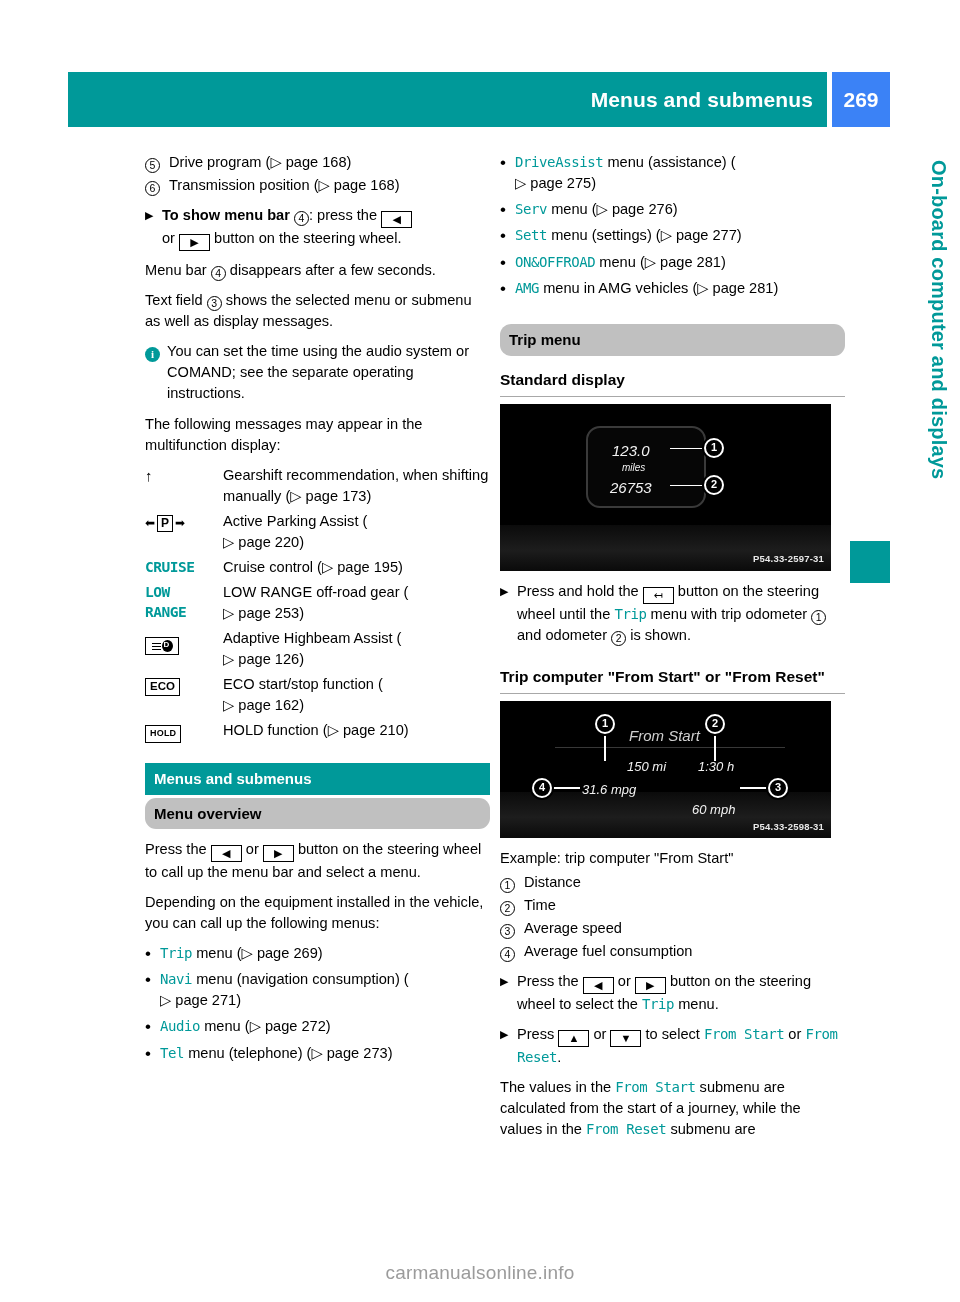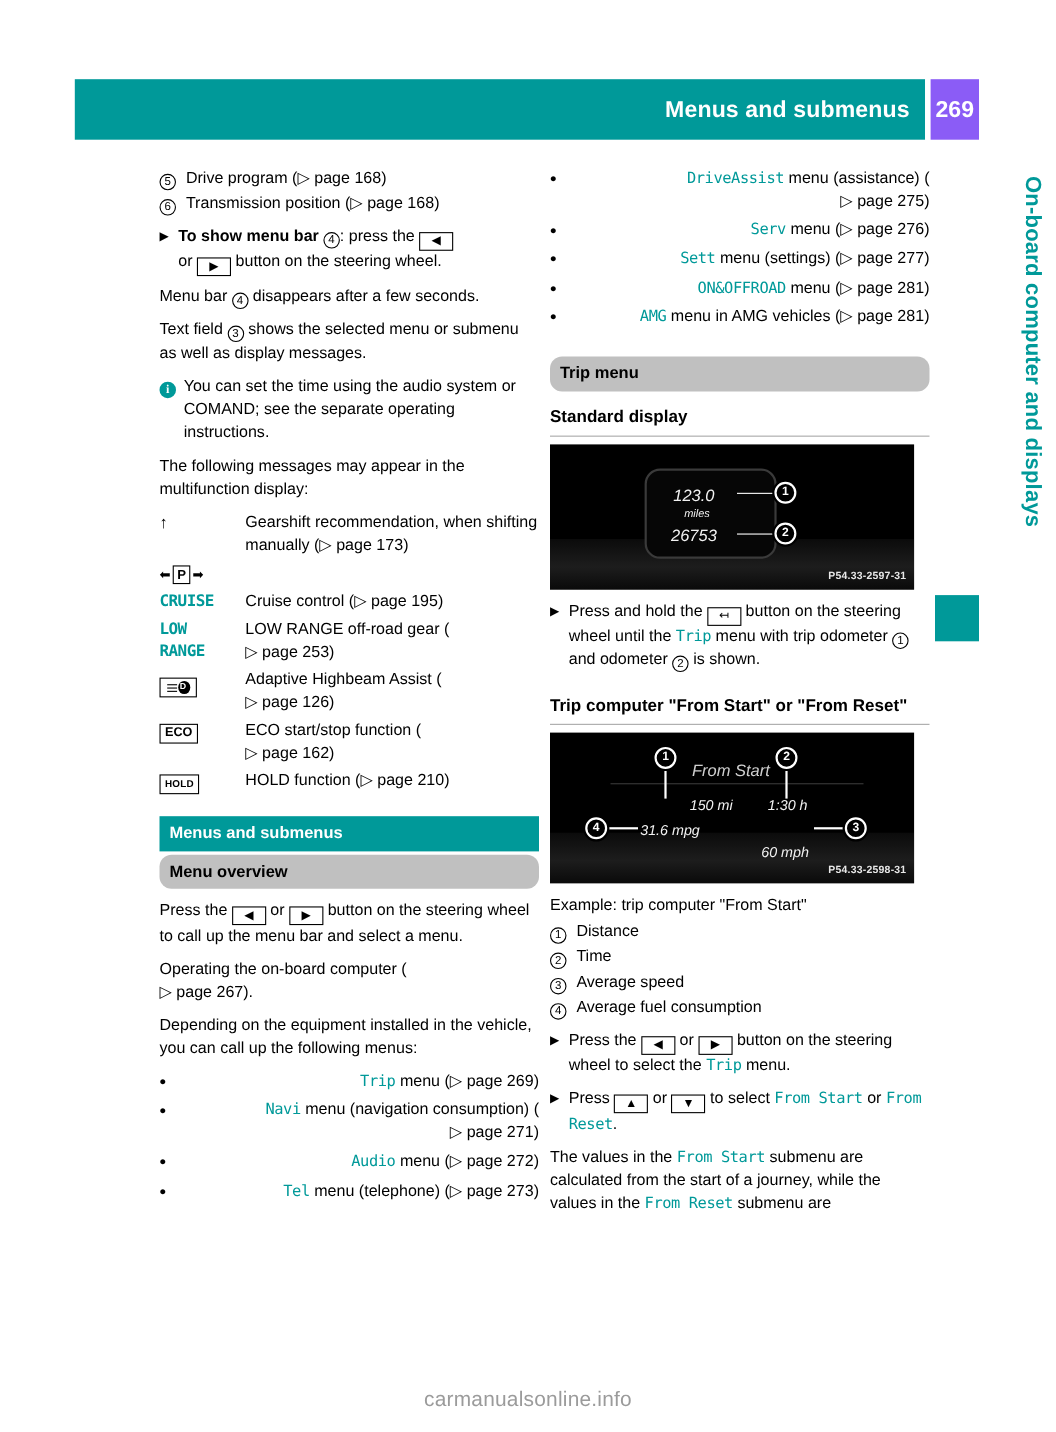--- a/index.html
+++ b/index.html
@@ -35,22 +35,22 @@
     font-size: 21px;
     font-weight: bold;
     display: flex;
     align-items: center;
     justify-content: flex-end;
     padding-right: 14px;
     letter-spacing: 0.1px;
   }
   .header-gap { width: 5px; background: #ffffff; }
   .header-page {
-    width: 44px;
-    background: #8b5cf6;
+    width: 58px;
+    background: #3b82f6;
     color: #ffffff;
     font-size: 21px;
     font-weight: bold;
     display: flex;
     align-items: center;
     justify-content: center;
   }
 
   
   .side-tab-text {
@@ -105,21 +105,21 @@
   }
 
   
   .step { display: flex; margin-bottom: 9px; }
   .step .ar { width: 17px; flex: 0 0 17px; font-size: 11px; line-height: 1.9; }
   .step .txt { flex: 1 1 auto; }
 
   
   .bul { display: flex; margin-bottom: 5px; }
   .bul .dot { width: 15px; flex: 0 0 15px; font-size: 17px; line-height: 1.25; }
-  .bul .txt { flex: 1 1 auto; text-align: right; }
+  .bul .txt { flex: 1 1 auto; }
 
   
   .menuname {
     font-family: "DejaVu Sans Mono", monospace;
     color: #009999;
     font-size: 14px;
     letter-spacing: -0.4px;
   }
 
   
@@ -221,21 +221,21 @@
   .rule { border-top: 1.5px solid #a8a8a8; margin: 0 0 7px 0; }
 
   
   .display {
     position: relative;
     width: 331px;
     background: #000000;
     overflow: hidden;
     margin-bottom: 10px;
   }
-  .display.one { height: 132px; }
+  .display.one { height: 167px; }
   .display.two { height: 137px; }
   .dash-glow {
     position: absolute; left: 0; right: 0; bottom: 0; height: 46px;
     background: linear-gradient(to bottom, #0b0b0b 0%, #1d1d1d 55%, #0a0a0a 100%);
   }
   .img-code {
     position: absolute; right: 7px; bottom: 5px;
     color: #e8e8e8; font-size: 9.5px; font-weight: bold;
     font-family: "Liberation Sans", sans-serif;
     letter-spacing: 0.2px;
@@ -337,20 +337,21 @@
       </div>
 
       <div class="symrow">
         <div class="sym">
           <span class="pbox">
               <span>⬅</span>
               <span class="pb">P</span>
               <span>➡</span>
             </span>
         </div>
+        <div class="desc"><span>Active Parking Assist (</span><br><span>▷&nbsp;</span><span>page 220</span><span>)</span></div>
       </div>
 
       <div class="symrow">
         <div class="sym sym-teal">CRUISE</div>
         <div class="desc"><span>Cruise control (</span><span>▷&nbsp;</span><span>page 195</span><span>)</span></div>
       </div>
 
       <div class="symrow">
         <div class="sym sym-teal"><span>LOW</span><br><span>RANGE</span></div>
         <div class="desc"><span>LOW RANGE off-road gear (</span><br><span>▷&nbsp;</span><span>page 253</span><span>)</span></div>
@@ -385,21 +386,20 @@
     <div class="h-grey">Menu overview</div>
 
     <p>
       <span>Press the</span>
       <span class="key">◀</span>
       <span>or</span>
       <span class="key">▶</span>
       <span>button on the steering wheel to call up the menu bar and select a menu.</span>
     </p>
 
-    <p><span>Operating the on-board computer (</span><br><span>▷&nbsp;</span><span>page 267</span><span>).</span></p>
 
     <p>Depending on the equipment installed in the vehicle, you can call up the following menus:</p>
 
     <div class="bul">
       <div class="dot">•</div>
       <div class="txt"><span class="menuname">Trip</span><span> menu (</span><span>▷&nbsp;</span><span>page 269</span><span>)</span></div>
     </div>
     <div class="bul">
       <div class="dot">•</div>
       <div class="txt"><span class="menuname">Navi</span><span> menu (navigation consumption) (</span><br><span>▷&nbsp;</span><span>page 271</span><span>)</span></div>

